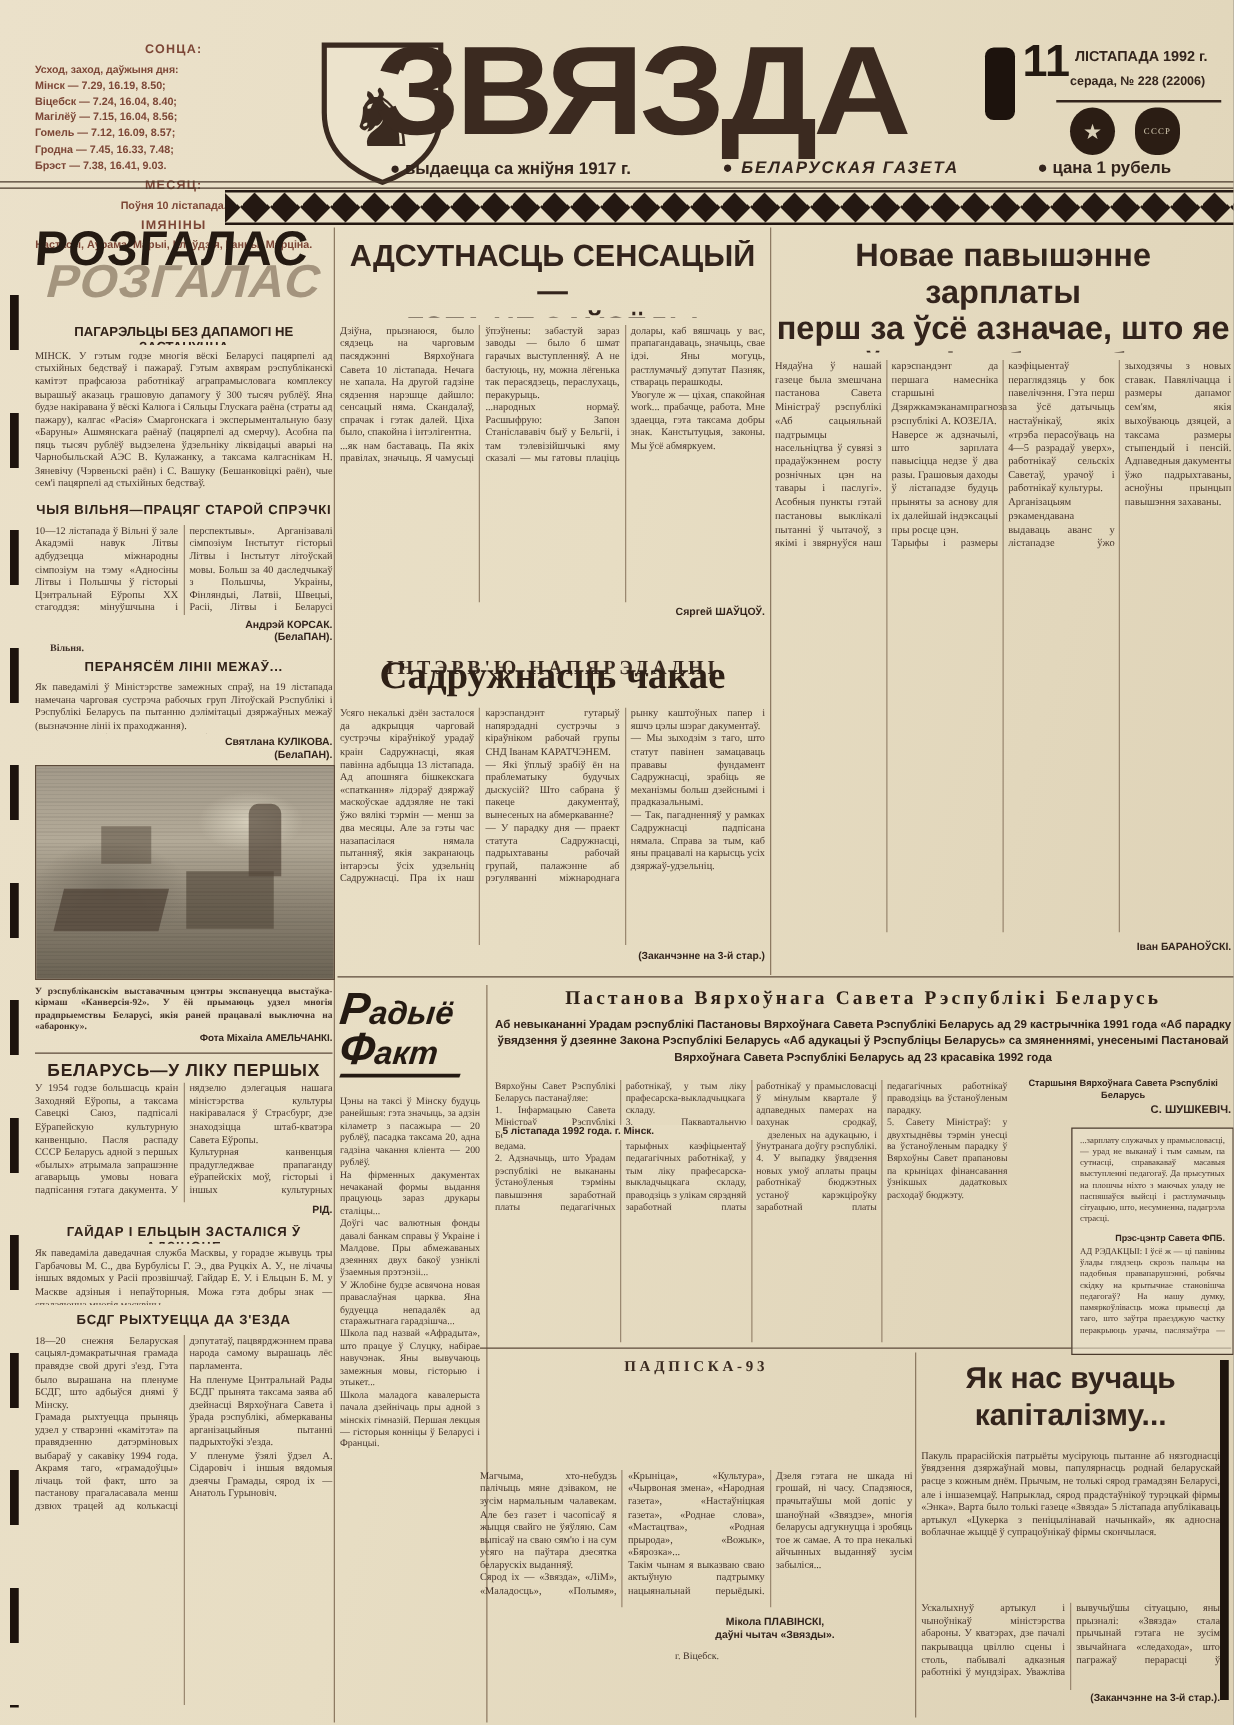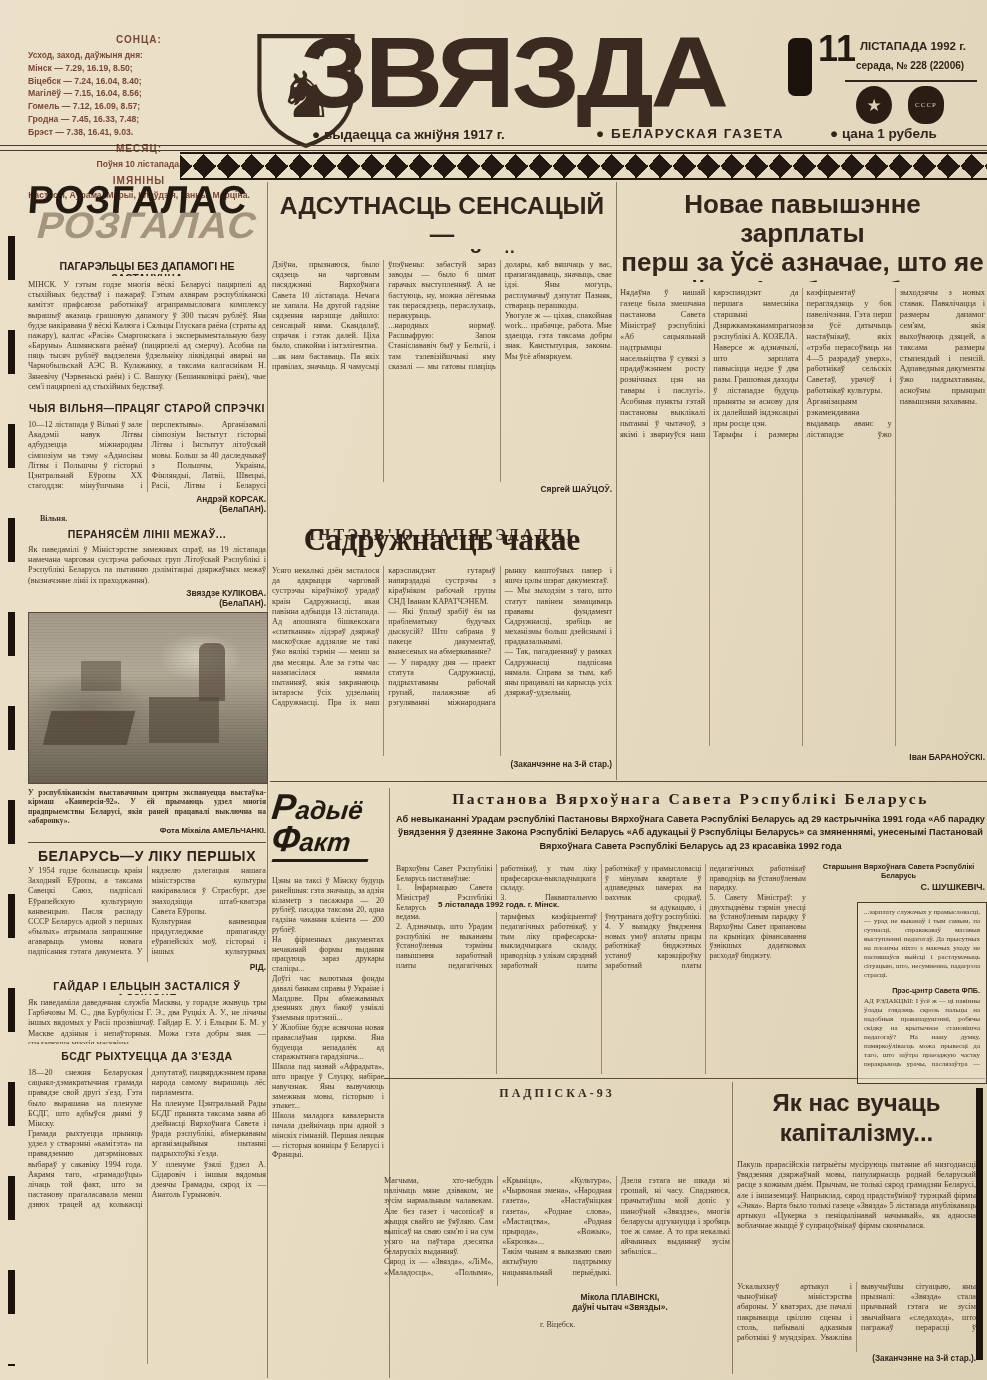--- a/index.html
+++ b/index.html
@@ -41,21 +41,21 @@
   .photo{background:
     radial-gradient(ellipse 70px 40px at 72% 26%,#d7d0bd 0%,rgba(215,208,189,0) 60%),
     radial-gradient(ellipse 90px 60px at 25% 60%,#7c7466 0%,rgba(124,116,102,0) 70%),
     linear-gradient(180deg,#a39a8a 0%,#b3aa98 35%,#8c8373 65%,#6b6354 100%);
     border:1px solid #5c4a3a;overflow:hidden;}
   .photo .ph-shape{position:absolute;background:#55493c;opacity:.8;}
   .grain{position:absolute;inset:0;background:repeating-linear-gradient(0deg,rgba(0,0,0,.06) 0 1px,transparent 1px 3px);}
   .ornament{background:repeating-conic-gradient(from 45deg,#241812 0% 25%,rgba(0,0,0,0) 0% 50%) 0 0/24px 24px;
     border-top:2px solid #241812;border-bottom:2px solid #241812;}
   .dashedge{background:repeating-linear-gradient(180deg,#1d130d 0 44px,rgba(0,0,0,0) 44px 94px);}
-  .dateline-overlay{background:#e7ddc3;font-size:8px;font-weight:700;font-family:"Liberation Sans",sans-serif;color:#33241c;margin-left:36px;}
+  .dateline-overlay{background:#e7ddc3;font-size:8px;font-weight:700;font-family:"Liberation Sans",sans-serif;color:#33241c;}
 </style>
 </head>
 <body>
 
 <div id="paper">
 
   <div class="abs dashedge" style="left:8px;top:236px;width:7px;height:1130px;"></div>
 
   <div class="abs sun" style="left:28px;top:30px;width:222px;">
     <div class="ttl">СОНЦА:</div>
@@ -76,21 +76,21 @@
     <svg width="104" height="118" viewBox="0 0 100 114">
       <path d="M5 4 h90 v52 c0 30 -22 46 -45 54 C27 102 5 86 5 56 Z" fill="#ece3cc" stroke="#3a2a20" stroke-width="4"></path>
       <text x="50" y="82" font-size="62" text-anchor="middle" fill="#3a2a20">♞</text>
       <path d="M62 22 l6 -16 l4 2 l-6 16 Z" fill="#3a2a20"></path>
     </svg>
   </div>
 
   <div class="abs logo" style="left:300px;top:24px;width:560px;height:102px;">ЗВЯЗДА</div>
 
   <div class="abs mast-sub" style="left:312px;top:127px;width:250px;">● выдаецца са жніўня 1917 г.</div>
-  <div class="abs mast-sub" style="left:596px;top:126px;width:235px;letter-spacing:1.5px;">● БЕЛАРУСКАЯ ГАЗЕТА</div>
+  <div class="abs mast-sub" style="left:578px;top:126px;width:235px;letter-spacing:1.5px;font-style:italic;">● БЕЛАРУСКАЯ ГАЗЕТА</div>
   <div class="abs mast-sub" style="left:830px;top:126px;width:155px;">● цана 1 рубель</div>
 
   <div class="abs" style="left:788px;top:38px;width:24px;height:58px;background:#1d130d;border-radius:7px;"></div>
   <div class="abs" style="left:818px;top:28px;font-family:'Liberation Sans',sans-serif;font-weight:900;font-size:36px;color:#241a12;">11</div>
   <div class="abs" style="left:860px;top:40px;width:125px;font-family:'Liberation Sans',sans-serif;font-weight:700;font-size:11.5px;color:#33241c;">ЛІСТАПАДА 1992 г.</div>
   <div class="abs" style="left:856px;top:60px;width:130px;font-family:'Liberation Sans',sans-serif;font-weight:700;font-size:10px;color:#33241c;">серада, № 228 (22006)</div>
   <div class="abs" style="left:845px;top:80px;width:132px;height:2px;background:#33241c;"></div>
   <div class="abs" style="left:856px;top:86px;display:flex;gap:16px;">
     <div class="medal">
         <span>★</span>
@@ -120,21 +120,21 @@
 
   <div class="abs sec-head" style="left:28px;top:402px;width:238px;height:15px;font-size:10.5px;">ЧЫЯ ВІЛЬНЯ—ПРАЦЯГ СТАРОЙ СПРЭЧКІ</div>
   <div class="abs body-text pre cols2" style="left:28px;top:420px;width:238px;height:72px;">10—12 лістапада ў Вільні ў зале Акадэміі навук Літвы адбудзецца міжнародны сімпозіум на тэму «Адносіны Літвы і Польшчы ў гісторыі Цэнтральнай Еўропы XX стагоддзя: мінуўшчына і перспектывы». Арганізавалі сімпозіум Інстытут гісторыі Літвы і Інстытут літоўскай мовы. Больш за 40 даследчыкаў з Польшчы, Украіны, Фінляндыі, Латвіі, Швецыі, Расіі, Літвы і Беларусі выступяць з рэфератамі пра ўзаемныя культурныя, палітычныя, моўныя ўплывы, пра становішча нацыянальных меншасцей. Яшчэ да пачатку сімпозіума ў друку Літвы і Польшчы з'явілася шмат публікацый, сэнс якіх так ці інакш зводзіцца да стрыжня праблемы — прыналежнасці Вільні.</div>
   <div class="abs byline pre" style="left:28px;top:494px;width:238px;height:22px;">Андрэй КОРСАК.
 (БелаПАН).</div>
   <div class="abs" style="left:40px;top:514px;font-size:8px;font-weight:700;">Вільня.</div>
 
   <div class="abs sec-head" style="left:28px;top:528px;width:238px;height:15px;font-size:10.5px;">ПЕРАНЯСЁМ ЛІНІІ МЕЖАЎ...</div>
   <div class="abs body-text pre" style="left:28px;top:545px;width:238px;height:42px;">Як паведамілі ў Міністэрстве замежных спраў, на 19 лістапада намечана чарговая сустрэча рабочых груп Літоўскай Рэспублікі і Рэспублікі Беларусь па пытанню дэлімітацыі дзяржаўных межаў (вызначэнне лініі іх праходжання).
 У састаў рабочай групы Рэспублікі Беларусь уваходзяць прадстаўнікі Міністэрства замежных спраў, Міністэрства ўнутраных спраў, Камітэта геадэзіі, пагранічных войскаў і Беларускай чыгункі.</div>
-  <div class="abs byline pre" style="left:28px;top:588px;width:238px;height:22px;">Звяздзе КУЛІКОВА.
+  <div class="abs byline pre" style="left:28px;top:588px;width:238px;height:22px;">Святлана КУЛІКОВА.
 (БелаПАН).</div>
 
   <div class="abs photo" style="left:28px;top:612px;width:238px;height:170px;">
     <div class="ph-shape" style="left:18px;top:98px;width:84px;height:34px;transform:skewX(-14deg);"></div>
     <div class="ph-shape" style="left:120px;top:84px;width:70px;height:46px;opacity:.65;"></div>
     <div class="ph-shape" style="left:170px;top:30px;width:26px;height:58px;border-radius:8px 8px 0 0;opacity:.7;"></div>
     <div class="ph-shape" style="left:52px;top:48px;width:40px;height:30px;opacity:.5;"></div>
     <div class="grain"></div>
   </div>
   <div class="abs body-text pre" style="left:28px;top:788px;width:238px;height:38px;font-weight:700;font-size:7.6px;">У рэспубліканскім выставачным цэнтры экспануецца выстаўка-кірмаш «Канверсія-92». У ёй прымаюць удзел многія прадпрыемствы Беларусі, якія раней працавалі выключна на «абаронку».

